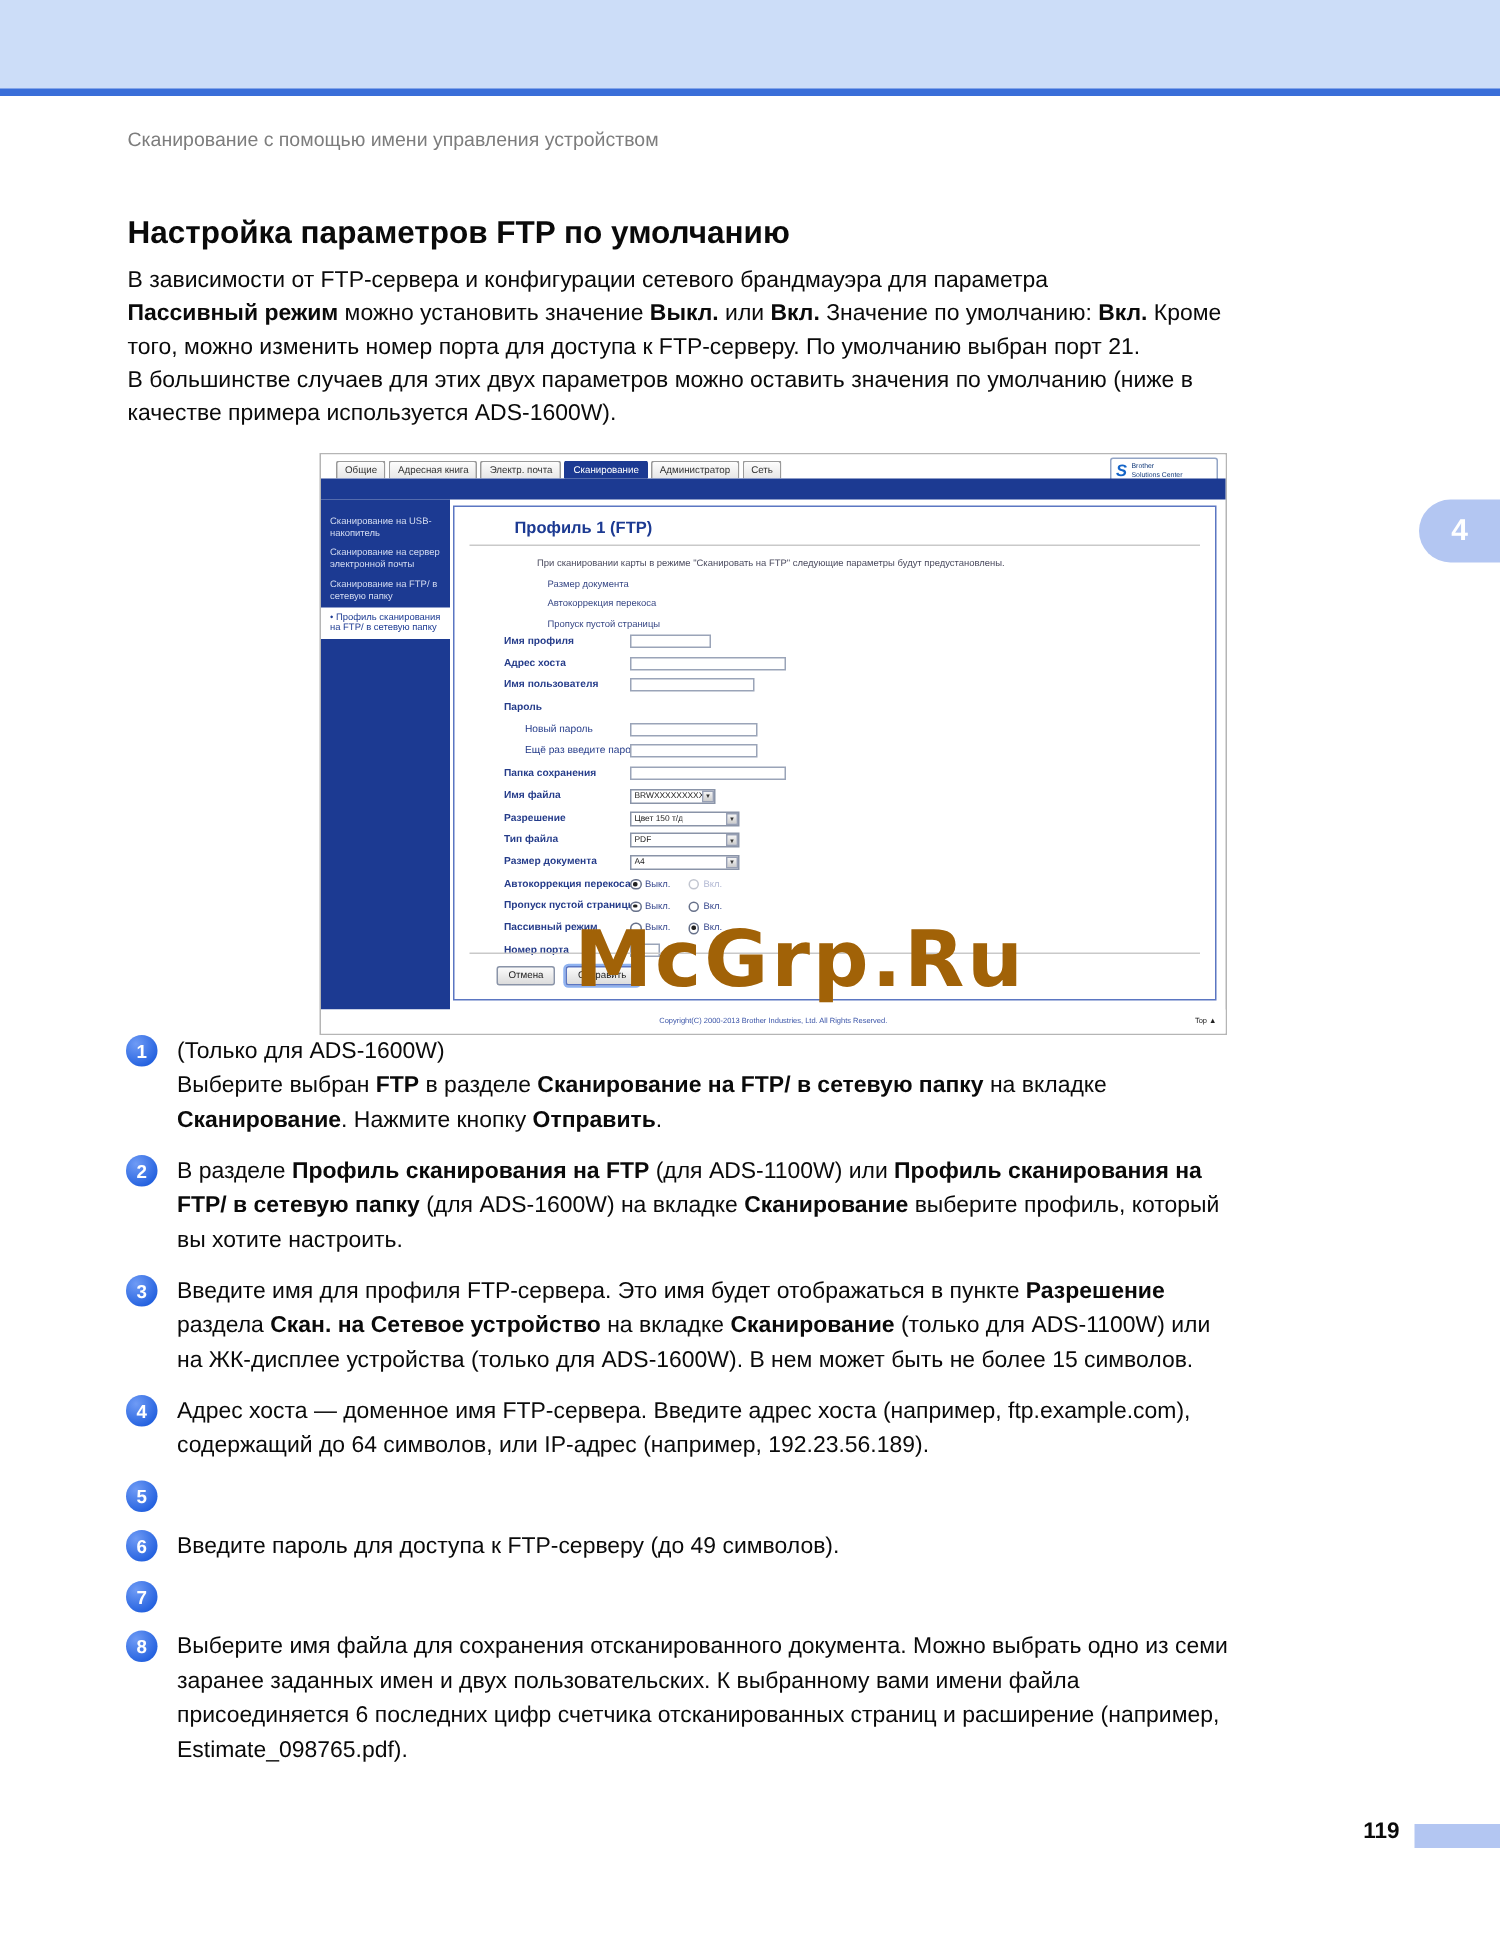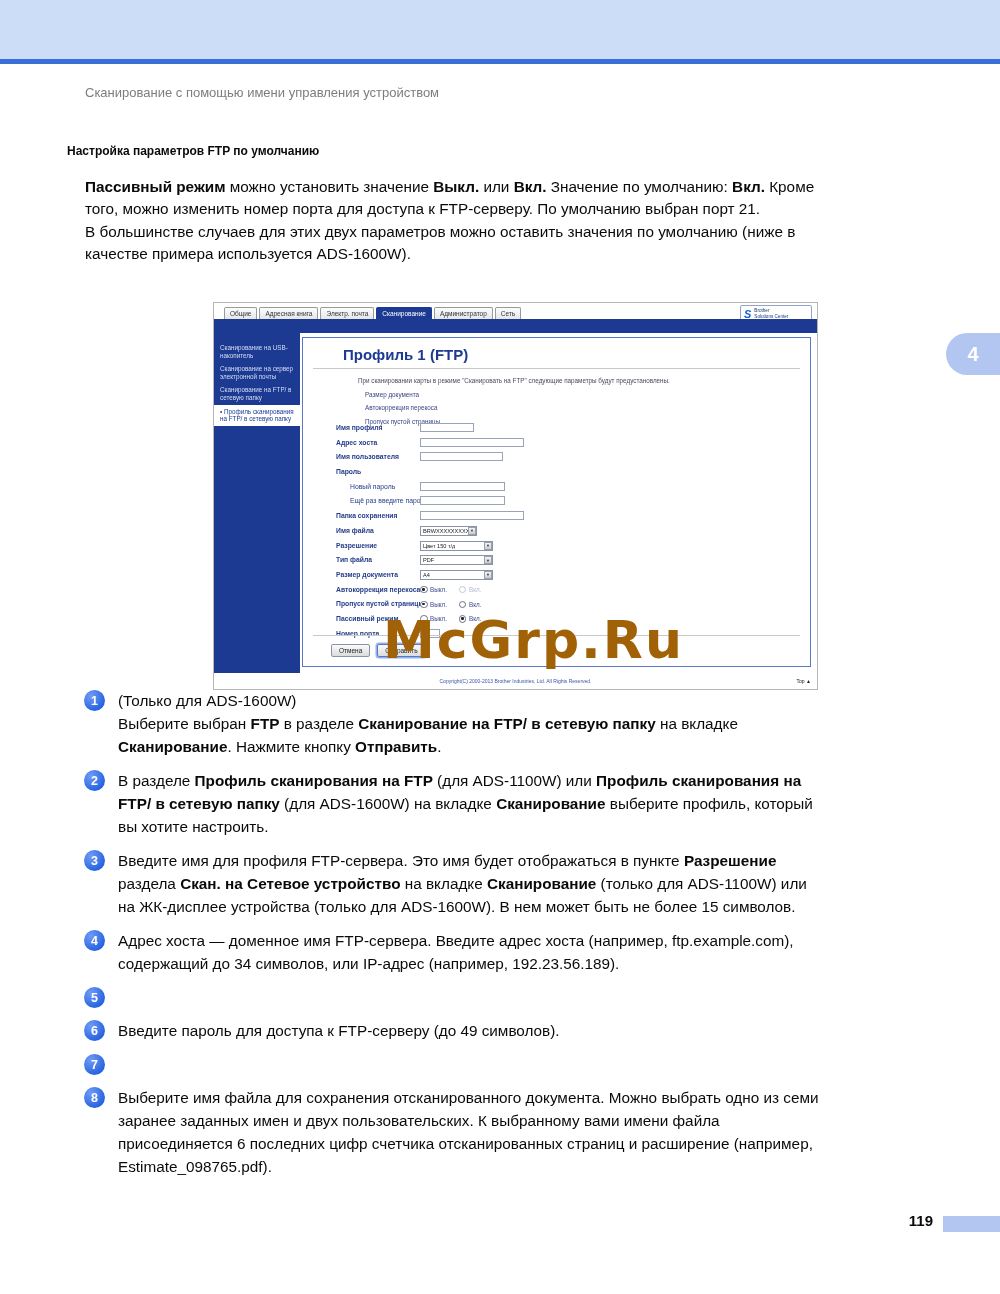--- a/index.html
+++ b/index.html
@@ -8,42 +8,42 @@
     background:#ffffff;font-family:"Liberation Sans",sans-serif;color:#0a0a0a;
   }
   .b{font-weight:bold}
 
   
   .top-band{position:absolute;top:0;left:0;right:0;height:59px;background:#ccddf8;border-bottom:5px solid #3a6ed9}
   .running-header{position:absolute;top:85px;left:85px;font-size:13px;color:#7d7d7d}
   .chapter-tab{position:absolute;top:333px;right:0;width:54px;height:42px;background:#b3c6f2;
     border-radius:21px 0 0 21px;color:#fff;font-size:20px;font-weight:bold;
     display:flex;align-items:center;justify-content:center}
-  .page-title{position:absolute;top:144px;left:67px;margin:0;font-size:12px;font-weight:bold}
+  .page-title{position:absolute;top:144px;left:85px;margin:0;font-size:21px;font-weight:bold}
   .intro{position:absolute;top:176px;left:85px;width:880px;font-size:15.3px;line-height:22.3px;white-space:pre-wrap}
 
   
   .shot{position:absolute;left:213px;top:302px;width:605px;height:388px;background:#fff;
     border:1px solid #b5b5b5;box-sizing:border-box}
   .tabbar{position:absolute;top:0;left:0;right:0;height:16px;display:flex;align-items:flex-end;
     gap:2px;padding-left:10px;background:#fff}
   .tab{font-size:6.5px;color:#333;background:linear-gradient(#fdfdfd,#e6e6e6);
     border:1px solid #9a9a9a;border-bottom:none;border-radius:2px 2px 0 0;padding:2px 5px;cursor:pointer;white-space:nowrap}
   .tab.active{background:#1c3a92;color:#fff;border-color:#1c3a92}
   .bsc{position:absolute;top:2px;right:5px;width:72px;height:17px;border:1px solid #93a5c6;border-radius:2px;
     background:#fff;display:flex;align-items:center;gap:3px;padding:0 3px;box-sizing:border-box}
   .bsc .s{color:#1565c8;font-size:11px;font-weight:bold;font-style:italic;line-height:10px}
   .bsc .t{font-size:4.6px;color:#123a7a;line-height:5.2px}
   .strip{position:absolute;top:16px;left:0;right:0;height:14px;background:#1c3a92}
   .sbody{position:absolute;top:30px;left:0;right:0;bottom:16px;display:flex}
   .sidebar{width:86px;background:#1c3a92;padding-top:8px;box-sizing:border-box;flex-shrink:0}
   .sitem{font-size:6.3px;color:#d5ddf2;padding:3px 4px 3px 6px;line-height:7.6px;cursor:pointer}
   .sitem.sel{background:#fff;color:#1c3a92}
   .mainp{flex:1;margin:4px 6px 6px 2px;border:1px solid #5b76c2;background:#fff;position:relative}
-  .ph{color:#1c3a92;font-weight:bold;font-size:15px;margin:0 10px;padding:8px 0 5px 30px;border-bottom:1px solid #c9c9c9}
+  .ph{color:#1c3a92;font-weight:bold;font-size:11px;margin:0 10px;padding:8px 0 5px 30px;border-bottom:1px solid #c9c9c9}
   .pdesc{margin:8px 10px 0 55px;font-size:6.3px;color:#4a4a5e}
   .preset{margin:6.5px 0 0 62px;font-size:6.3px;color:#374785}
   .rows{position:absolute;top:84px;left:0;right:0}
   .srow{position:relative;height:14.7px}
   .flabel{position:absolute;left:33px;top:2px;font-size:6.8px;font-weight:bold;color:#253c8a}
   .flabel.ind{left:47px;font-weight:normal}
   .ctrl{position:absolute;left:117px;top:1px}
   .tinput{height:9px;border:1px solid #9aa4b8;background:#fff;font-size:6.3px;color:#222;
     padding:0 2px;box-sizing:border-box;line-height:8px}
   .tselect{height:10px;border:1px solid #8a94a8;background:#fff;display:flex;align-items:center;
@@ -82,21 +82,22 @@
   .page-number{position:absolute;top:1212px;right:67px;font-size:15px;font-weight:bold}
   .page-bar{position:absolute;top:1216px;right:0;width:57px;height:16px;background:#b3c6f2}
 </style>
 </head>
 <body>
 
 <div class="top-band"></div>
 <div class="running-header">Сканирование с помощью имени управления устройством</div>
 <div class="chapter-tab">4</div>
 <h1 class="page-title">Настройка параметров FTP по умолчанию</h1>
-<div class="intro"><span class="b">Пассивный режим</span><span> можно установить значение </span><span class="b">Выкл.</span><span> или </span><span class="b">Вкл.</span><span> Значение по умолчанию: </span><span class="b">Вкл.</span><span> Кроме
+<div class="intro"><span>В зависимости от FTP-сервера и конфигурации сетевого брандмауэра для параметра
+</span><span class="b">Пассивный режим</span><span> можно установить значение </span><span class="b">Выкл.</span><span> или </span><span class="b">Вкл.</span><span> Значение по умолчанию: </span><span class="b">Вкл.</span><span> Кроме
 того, можно изменить номер порта для доступа к FTP-серверу. По умолчанию выбран порт 21.
 В большинстве случаев для этих двух параметров можно оставить значения по умолчанию (ниже в
 качестве примера используется ADS-1600W).</span></div>
 
 <div class="shot">
   <div class="tabbar">
       <div class="tab">Общие</div>
       <div class="tab">Адресная книга</div>
       <div class="tab">Электр. почта</div>
       <div class="tab active">Сканирование</div>
@@ -252,21 +253,21 @@
     </div>
     <div class="step">
       <div class="badge">3</div>
       <div class="stept"><span>Введите имя для профиля FTP-сервера. Это имя будет отображаться в пункте </span><span class="b">Разрешение</span><span>
 раздела </span><span class="b">Скан. на Сетевое устройство</span><span> на вкладке </span><span class="b">Сканирование</span><span> (только для ADS-1100W) или
 на ЖК-дисплее устройства (только для ADS-1600W). В нем может быть не более 15 символов.</span></div>
     </div>
     <div class="step">
       <div class="badge">4</div>
       <div class="stept"><span>Адрес хоста — доменное имя FTP-сервера. Введите адрес хоста (например, ftp.example.com),
-содержащий до 34 символов, или IP-адрес (например, 192.23.56.189).</span></div>
+содержащий до 64 символов, или IP-адрес (например, 192.23.56.189).</span></div>
     </div>
     <div class="step">
       <div class="badge">5</div>
     </div>
     <div class="step">
       <div class="badge">6</div>
       <div class="stept"><span>Введите пароль для доступа к FTP-серверу (до 49 символов).</span></div>
     </div>
     <div class="step">
       <div class="badge">7</div>

